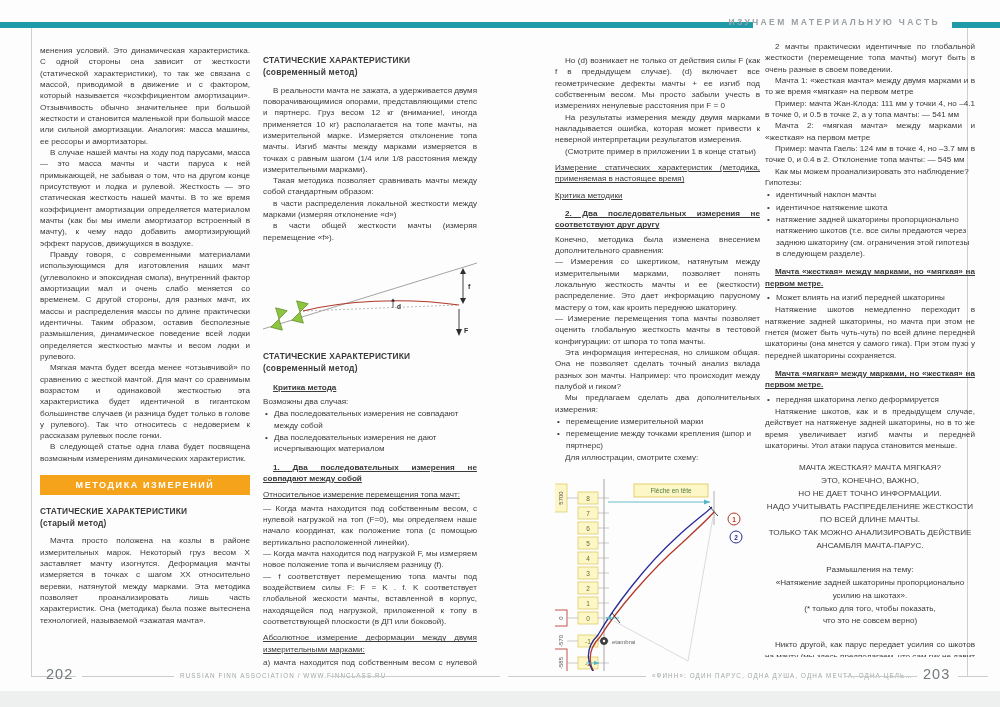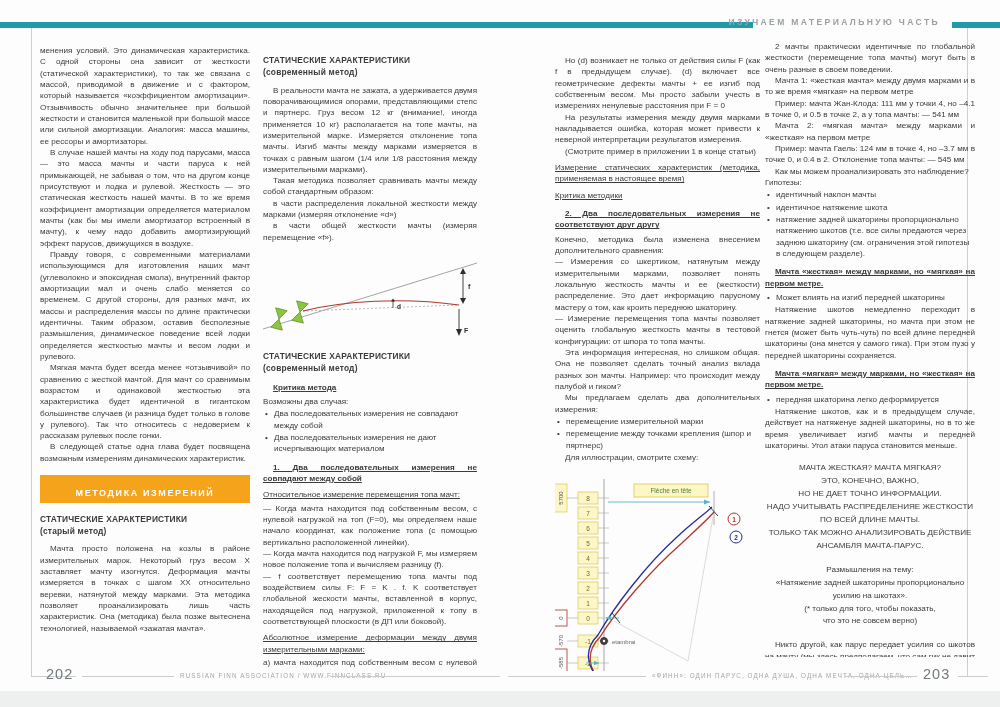--- a/index.html
+++ b/index.html
@@ -28,21 +28,21 @@
   .p{text-indent:10px;}
   .p0{text-indent:0;}
   .h{font-weight:bold;white-space:pre-line;text-align:left;font-size:8.4px;
      letter-spacing:.2px;margin:10px 0 6px;}
   .b{font-weight:bold;margin:7px 0 3px;text-indent:10px;text-decoration:underline;}
   .u{text-decoration:underline;margin:5px 0 2px;}
   .li{padding-left:11px;position:relative;text-align:left;margin:1px 0;}
   .li::before{content:"\2022";position:absolute;left:2px;}
   .c{text-align:center;white-space:pre-line;margin:11px 0;text-indent:0;line-height:1.6;}
   .banner{background:#F6A31C;color:#fff;font-weight:bold;text-align:center;
-          padding:12px 0 3px;letter-spacing:1.6px;margin:11px 0;font-size:9px;text-indent:0;}
+          padding:4px 0 3px;letter-spacing:1.6px;margin:11px 0;font-size:9px;text-indent:0;}
   .fig{margin:6px 0;}
   .fig svg{display:block;}
   .figchart{margin:8px 0 0 -13px;}
   svg text{font-family:"Liberation Sans",sans-serif;}
 </style>
 </head>
 <body>
 
 <div class="hbar left"></div>
 <div class="hbar right"></div>

